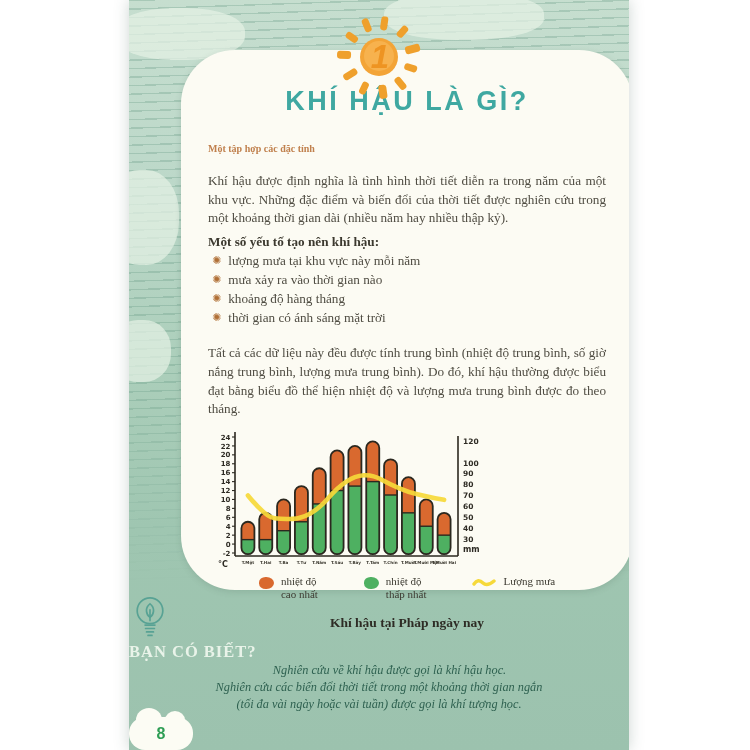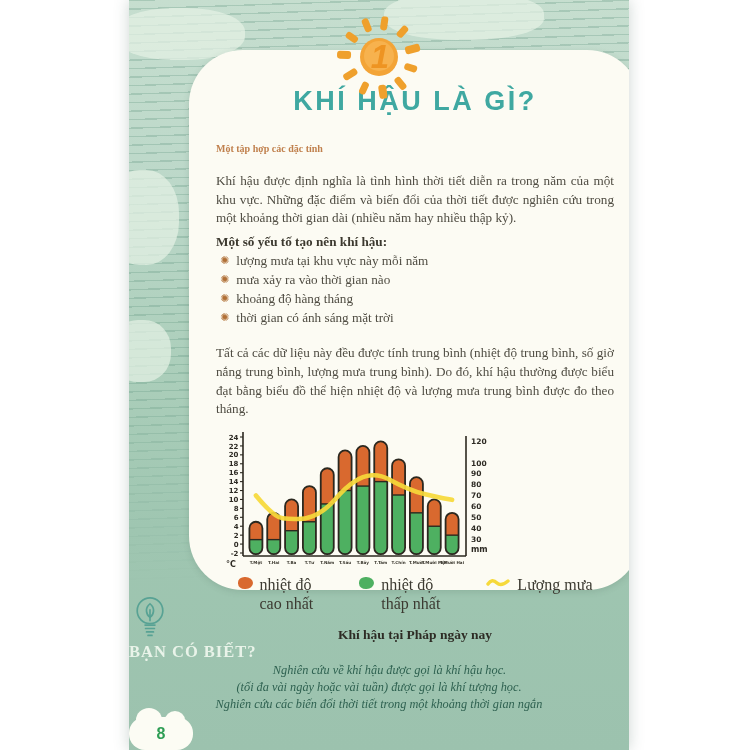--- a/index.html
+++ b/index.html
@@ -19,21 +19,21 @@
     position:absolute;inset:0;
     background:repeating-linear-gradient(178deg,
       rgba(98,150,129,.30) 0px, rgba(98,150,129,.30) 1.4px,
       transparent 1.4px, transparent 8.5px);
     -webkit-mask-image:linear-gradient(to bottom,#000 0%,#000 52%,transparent 78%);
     mask-image:linear-gradient(to bottom,#000 0%,#000 52%,transparent 78%);
   }
   .cloud-blob{position:absolute;background:rgba(228,241,229,.72);border-radius:45%;}
   
   .card{
-    position:absolute;left:60px;top:50px;width:452px;height:540px;
+    position:absolute;left:52px;top:50px;width:452px;height:540px;
     background:#fcfbf3;border-radius:54px;z-index:2;
     box-shadow:0 2px 6px rgba(70,100,85,.18);
     padding:0 27px;box-sizing:border-box;
   }
   .sun-badge{position:absolute;left:50%;top:14px;transform:translateX(-50%);z-index:3;width:86px;height:86px;}
   .page-title{
     margin-top:36px;text-align:center;
     font-family:"Liberation Sans", sans-serif;font-weight:bold;
     font-size:27px;letter-spacing:2.5px;
   }
@@ -46,21 +46,21 @@
   
   .chart-wrap{margin-top:4px;display:flex;}
   svg text{font-family:"DejaVu Sans", sans-serif;}
   .tick{font-size:7px;font-weight:bold;fill:#2e2b24;}
   .tickR{font-size:7.5px;font-weight:bold;fill:#2e2b24;}
   .unit{font-size:8px;font-weight:bold;fill:#2e2b24;}
   .month{font-size:4.1px;font-weight:bold;fill:#3b382f;}
   .legend-row{display:flex;justify-content:center;gap:46px;margin-top:2px;align-items:flex-start;}
   .legend-item{display:flex;align-items:flex-start;gap:7px;}
   .legend-blob{width:15px;height:12px;border-radius:46% 54% 52% 48%;margin-top:2px;}
-  .legend-label{font-size:16px;color:#3c3a31;line-height:1.2;white-space:pre-line;}
+  .legend-label{font-size:11px;color:#3c3a31;line-height:1.2;white-space:pre-line;}
   .chart-caption{text-align:center;font-weight:bold;font-size:13.5px;color:#2e2c25;margin-top:13px;}
   
   .bottom-zone{
     position:absolute;left:0;top:590px;width:100%;height:160px;z-index:1;
     display:flex;flex-direction:column;
   }
   .bulb-icon{margin-top:5px;}
   .dyk-heading{
     margin-top:2px;font-family:"Liberation Serif", serif;font-weight:bold;
     font-size:16.5px;letter-spacing:1px;
@@ -276,19 +276,19 @@
         <path d="M21,9 C15.5,13 17,20 21,22.5 C25,20 26.5,13 21,9 Z"></path>
         <line x1="21" y1="15" x2="21" y2="26"></line>
         <line x1="16" y1="30.5" x2="26" y2="30.5"></line>
         <line x1="16.5" y1="34" x2="25.5" y2="34"></line>
         <line x1="17.5" y1="37.5" x2="24.5" y2="37.5"></line>
         <path d="M19,41 h4"></path>
       </g>
     </svg>
     <div class="dyk-heading" id="dyk-heading" style="color: rgb(233, 243, 233);">BẠN CÓ BIẾT?</div>
     <div class="dyk-line" id="dyk-l0" style="color: rgb(46, 97, 80); margin-left: 21px;">Nghiên cứu về khí hậu được gọi là khí hậu học.</div>
+    <div class="dyk-line" id="dyk-l1" style="color: rgb(46, 97, 80);">Nghiên cứu các biến đổi thời tiết trong một khoảng thời gian ngắn</div>
     <div class="dyk-line" id="dyk-l2" style="color: rgb(46, 97, 80);">(tối đa vài ngày hoặc vài tuần) được gọi là khí tượng học.</div>
-    <div class="dyk-line" id="dyk-l1" style="color: rgb(46, 97, 80);">Nghiên cứu các biến đổi thời tiết trong một khoảng thời gian ngắn</div>
     <div class="page-cloud">
       <span class="page-number" id="page-number" style="color: rgb(47, 158, 85);">8</span>
     </div>
   </div>
 </div>
 
 </body></html>

